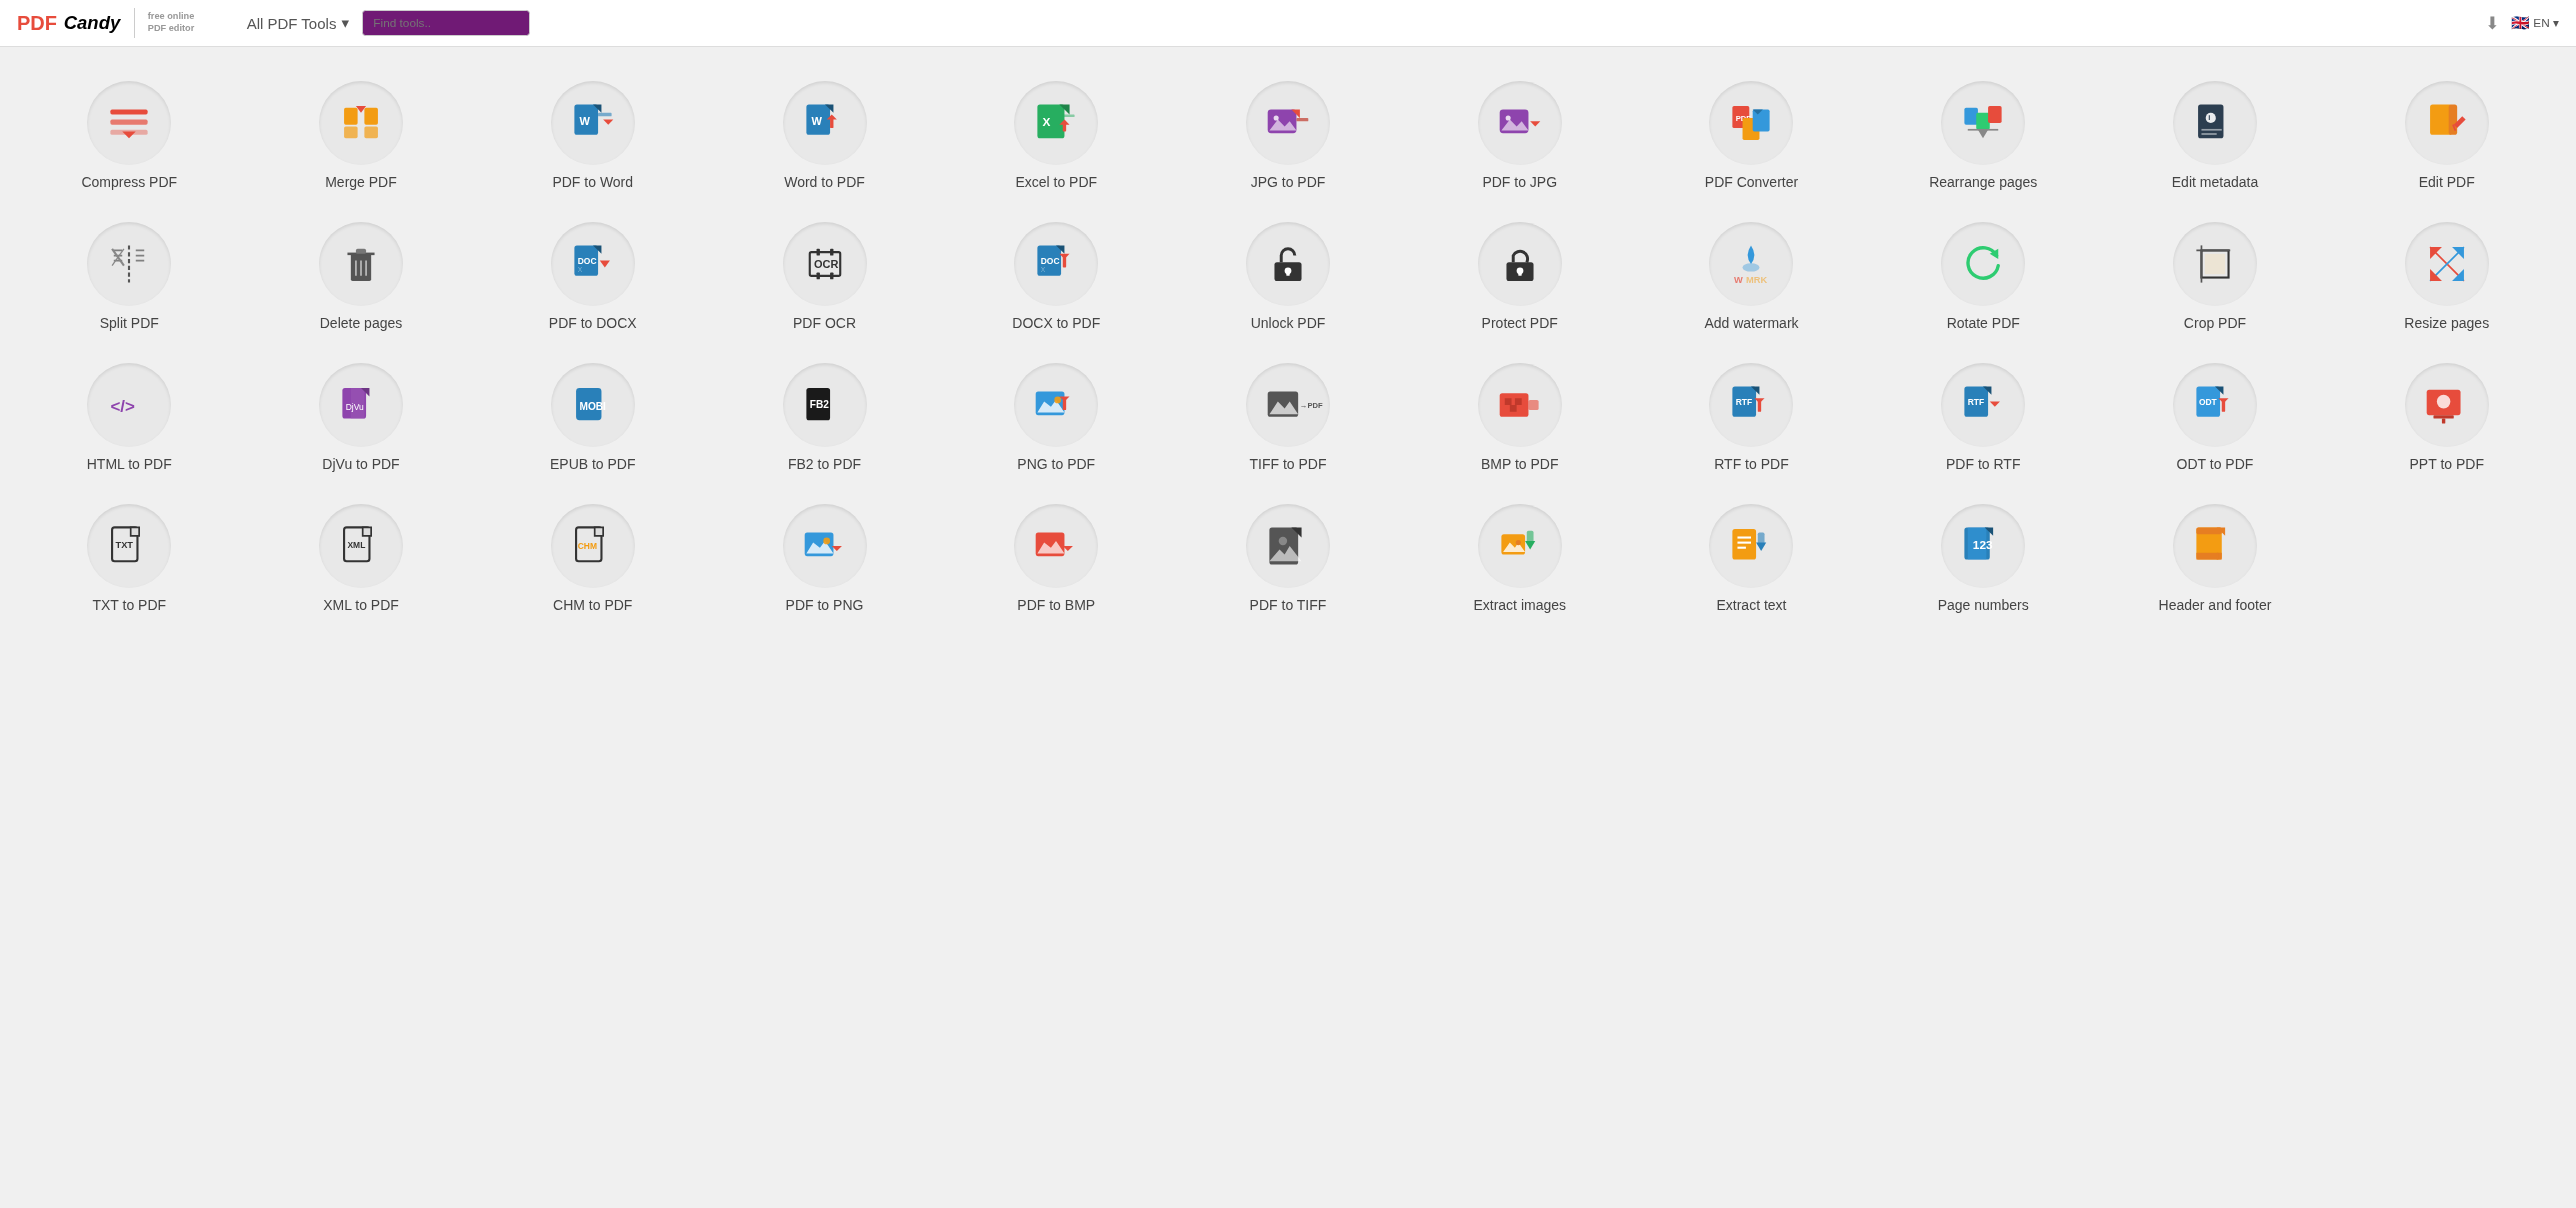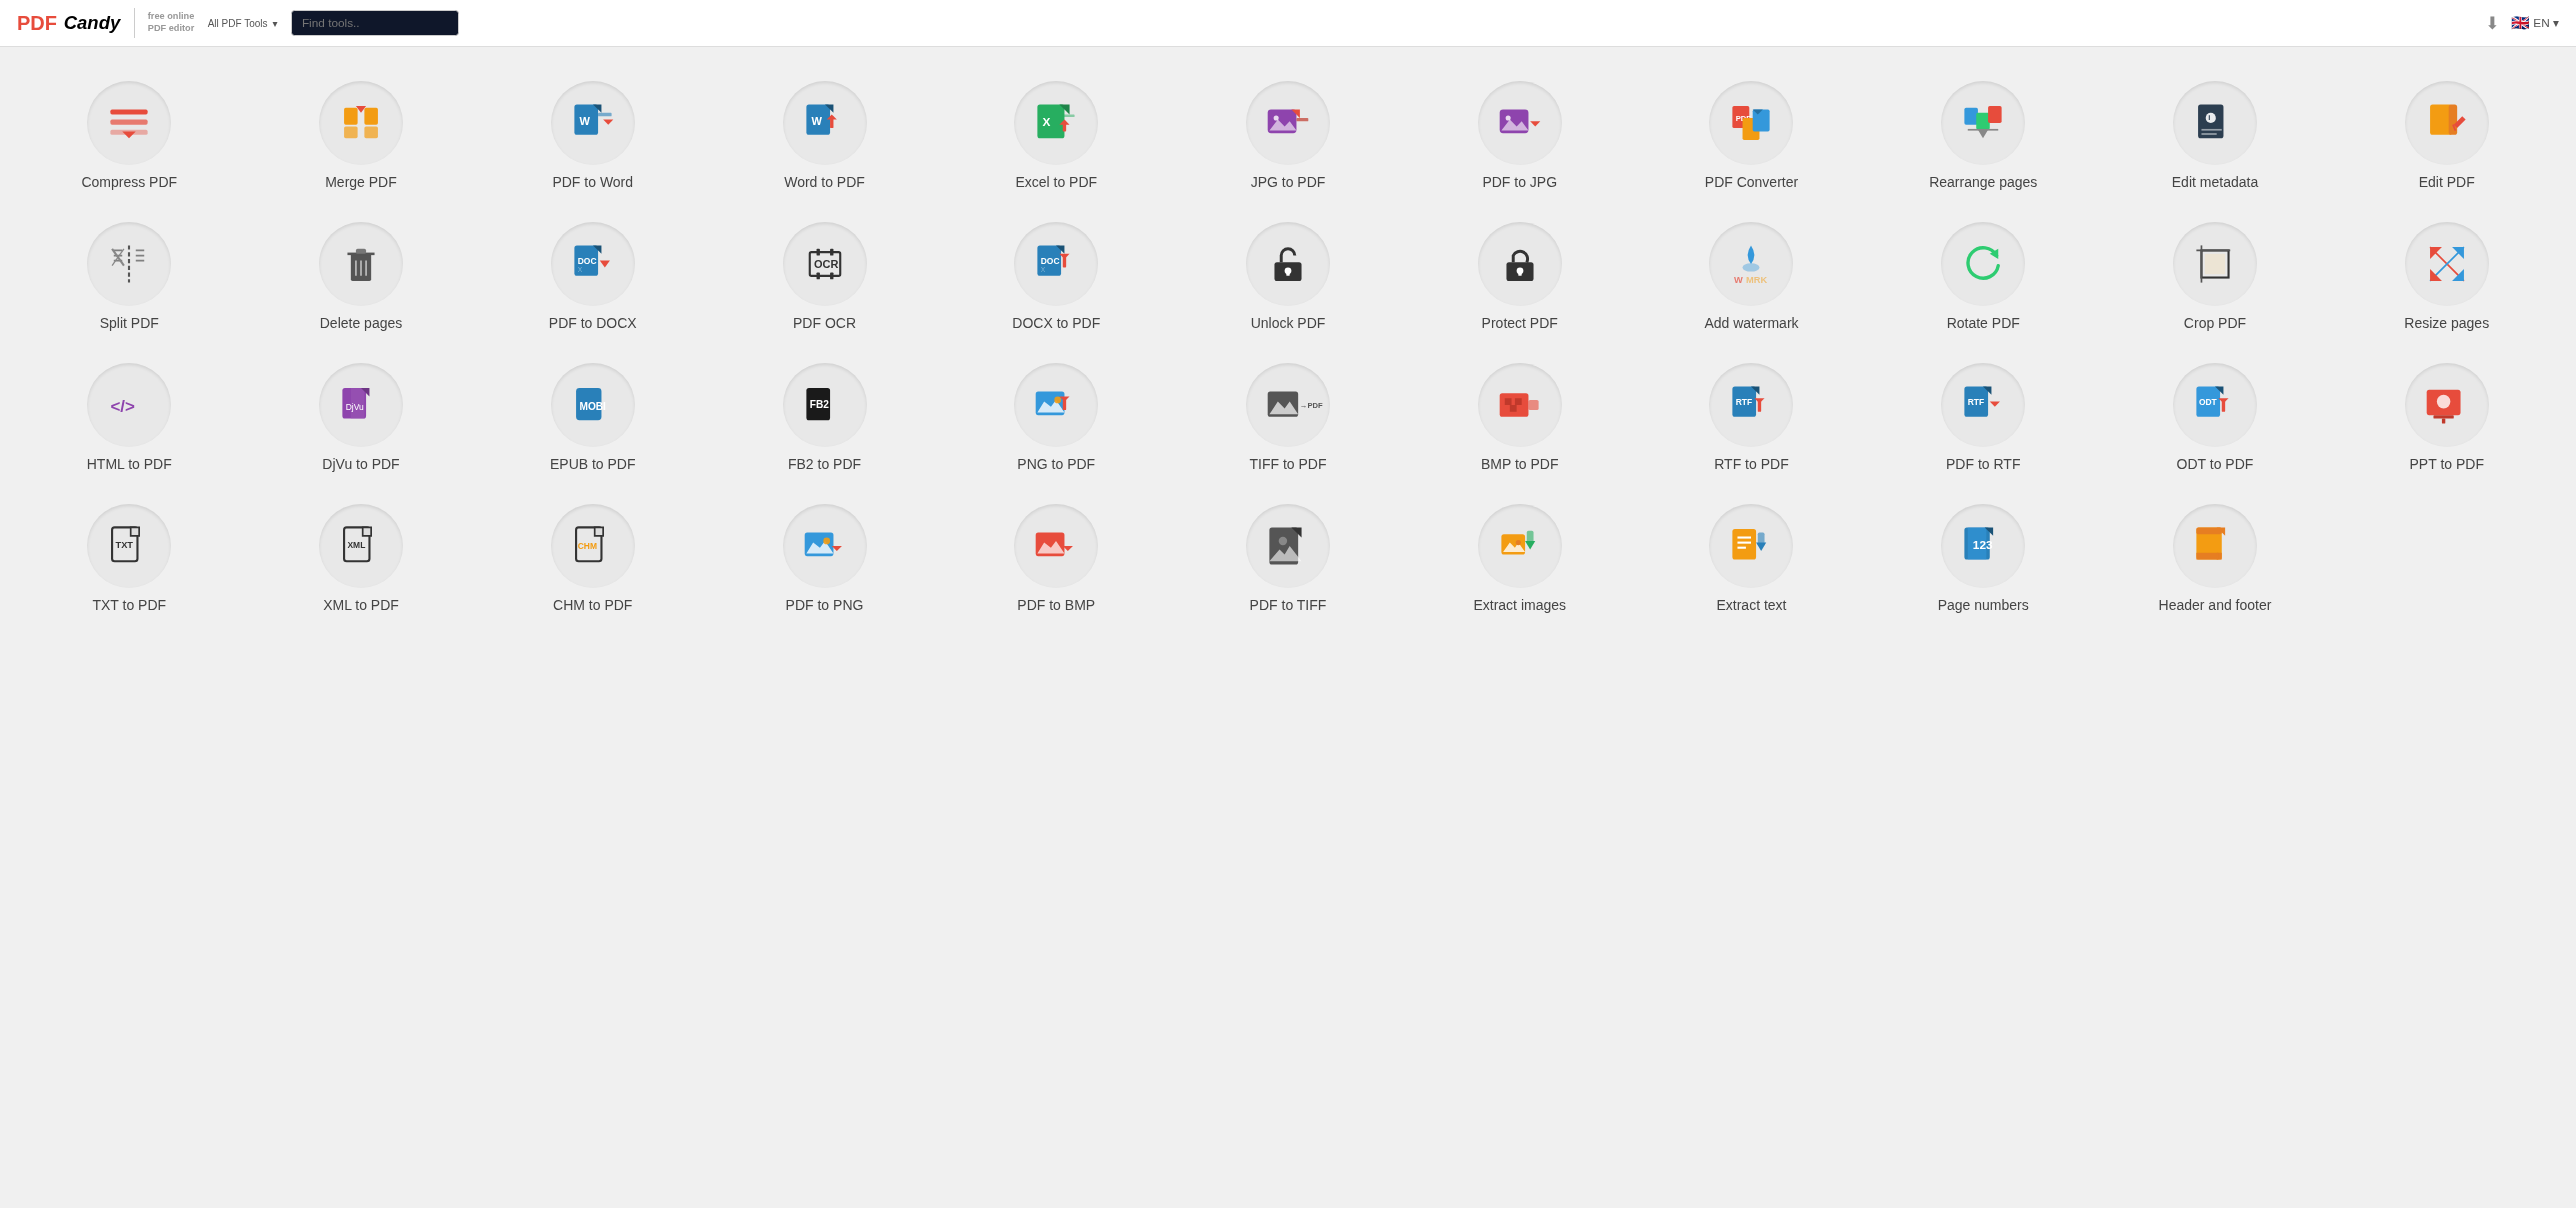--- a/index.html
+++ b/index.html
@@ -27,34 +27,35 @@
     .logo-pdf { color: #e74c3c; font-weight: 900; font-size: 20px; }
     .logo-candy { color: #000000; font-style: italic; font-size: 18.5px; }
     .logo-divider { width: 0.8px; height: 30px; background: #ccc; margin: 0 6.7px; }
     .logo-subtitle { font-size: 9.2px; color: #999; line-height: 1.3; }
     .nav-tools-btn {
       display: flex;
       align-items: center;
       gap: 5px;
       background: none;
       border: none;
-      font-size: 10px;
+      font-size: 15px;
       color: #555;
       cursor: pointer;
       white-space: nowrap;
+      margin-left: 39px;
     }
     .search-box {
       border: 0.8px solid #ccc;
       border-radius: 3.4px;
       padding: 5px 10px;
       font-size: 11.8px;
       color: #999;
       width: 168px;
       outline: none;
-      background: #0f172a;
+      background: #701a75;
     }
     .header-right {
       margin-left: auto;
       display: flex;
       align-items: center;
       gap: 11.8px;
     }
     .header-download-icon { font-size: 17px; color: #888; cursor: pointer; }
     .lang-btn {
       display: flex;

